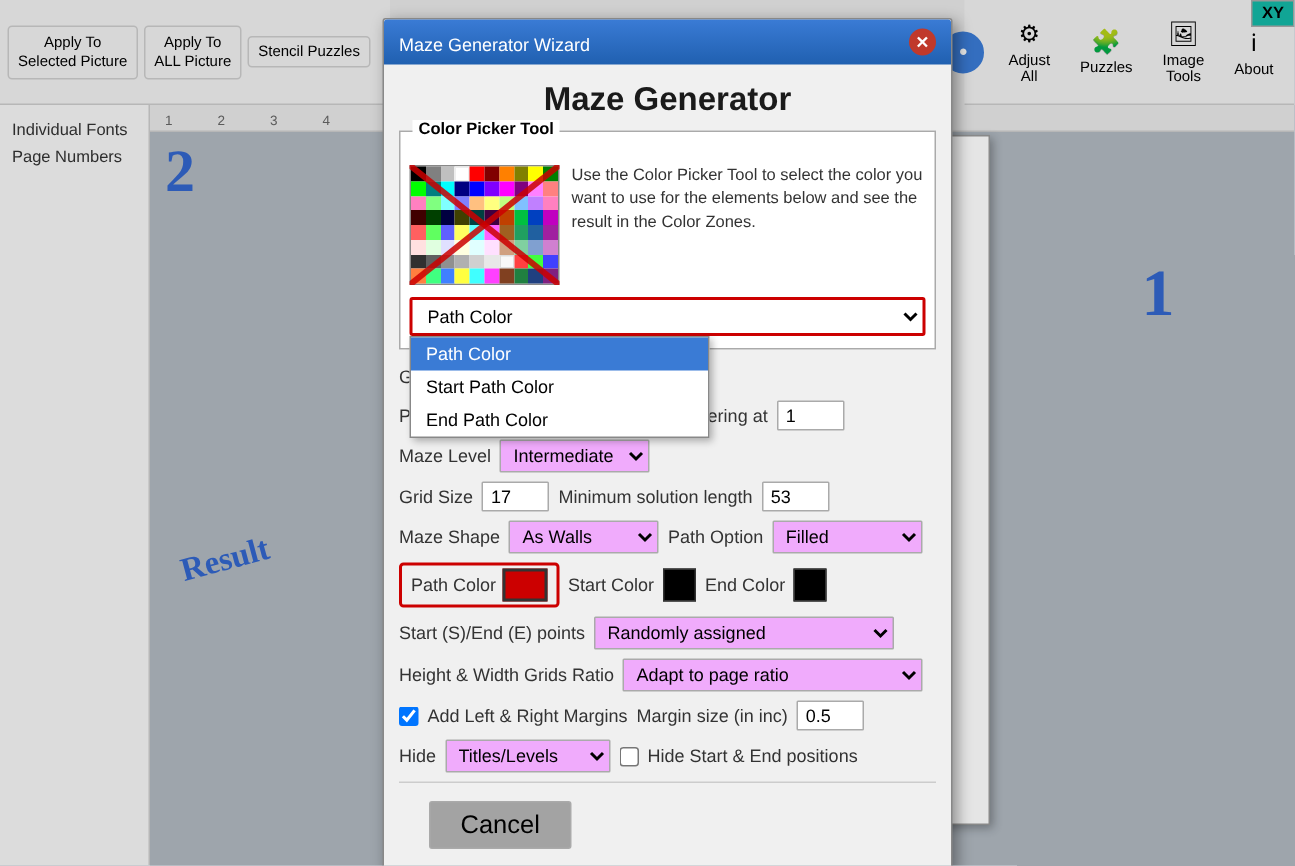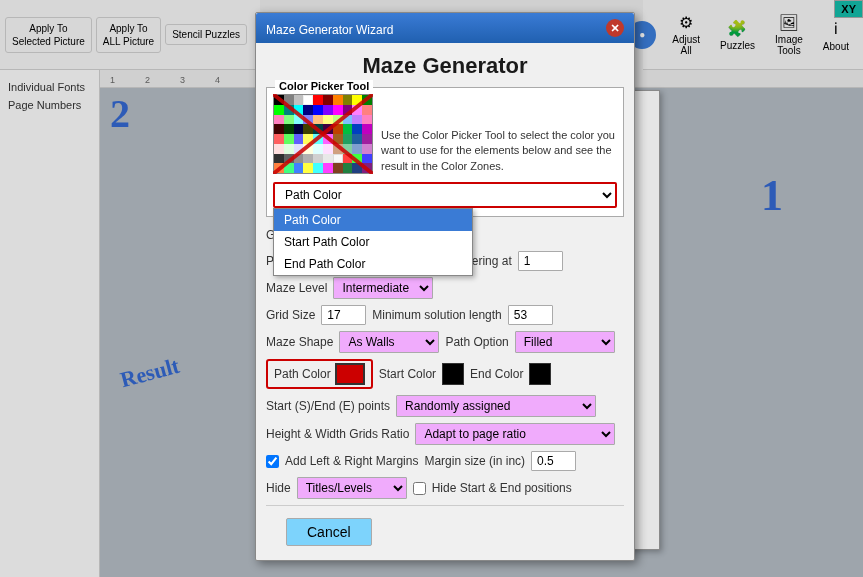--- a/index.html
+++ b/index.html
@@ -180,21 +180,22 @@
       text-align: center;
       color: #1a1a1a;
       margin-bottom: 8px;
     }
 
     
     .color-picker-section {
       display: flex;
       gap: 8px;
       margin-bottom: 8px;
-      align-items: flex-end;
+      align-items: flex-start;
+      margin-top: 16px;
     }
 
     .color-palette-grid {
       width: 100px;
       height: 80px;
       display: grid;
       grid-template-columns: repeat(10, 1fr);
       grid-template-rows: repeat(8, 1fr);
       flex-shrink: 0;
       border: 1px solid #888;
@@ -337,24 +338,24 @@
 
     
     .button-row {
       display: flex;
       justify-content: space-between;
       padding: 8px 20px 4px;
       gap: 10px;
     }
 
     .btn-cancel {
-      background: #7dd3fc;
+      background: #a3a3a3;
       border: 1px solid #aaa;
       padding: 5px 20px;
-      font-size: 14px;
+      font-size: 17px;
       cursor: pointer;
       border-radius: 2px;
     }
 
     .btn-ok {
       background: #f0f0f0;
       border: 1px solid #aaa;
       padding: 5px 30px;
       font-size: 12px;
       cursor: pointer;

